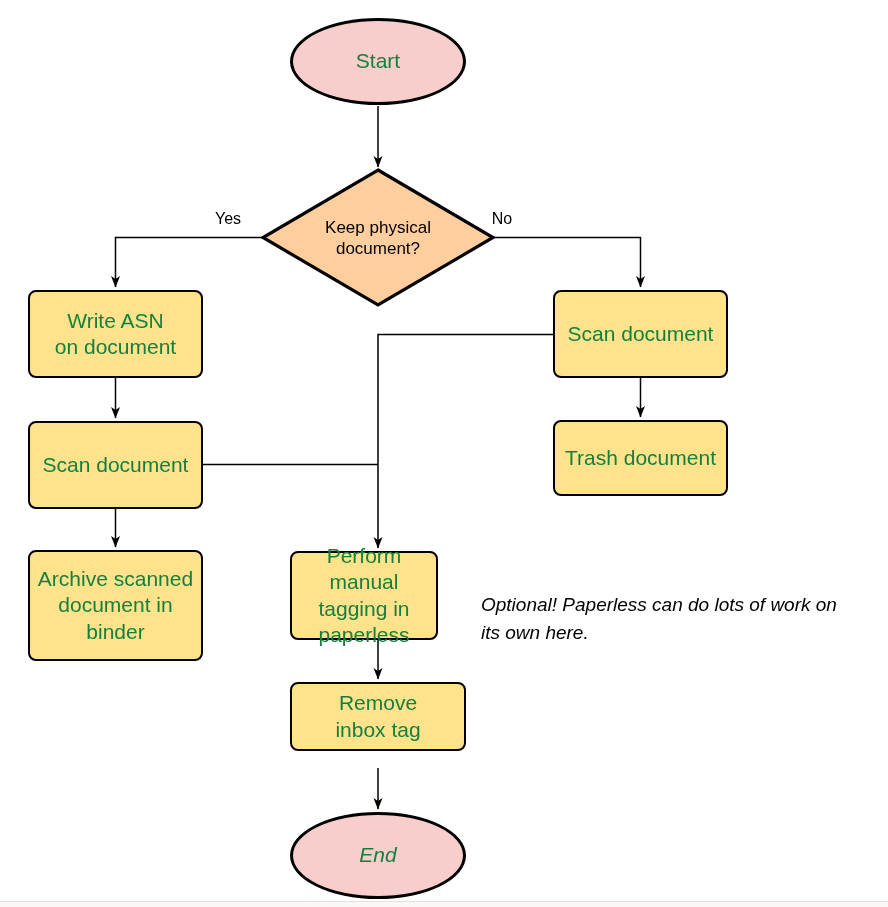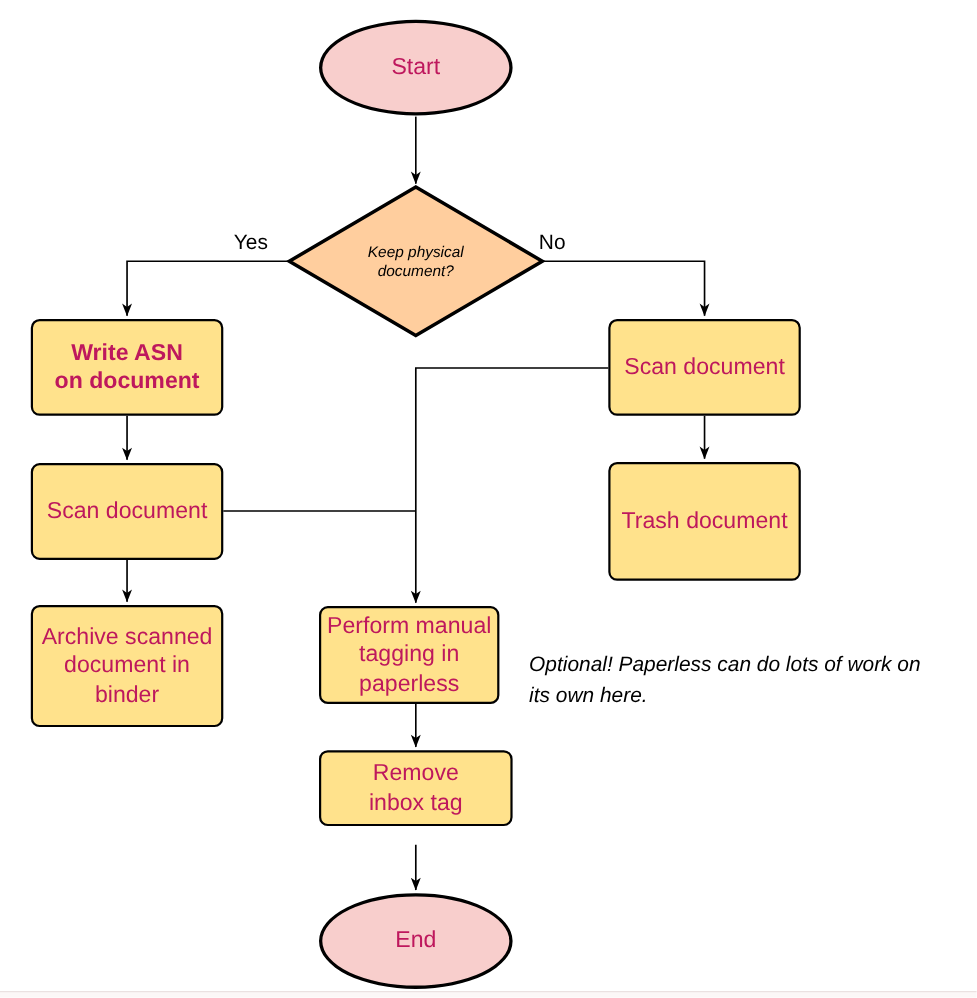--- a/index.html
+++ b/index.html
@@ -4,27 +4,27 @@
 <style>
   html,body{margin:0;padding:0;background:#ffffff;}
   #canvas{
     position:relative;width:888px;height:907px;background:#ffffff;overflow:hidden;
     font-family:"Liberation Sans","DejaVu Sans",sans-serif;color:#000;
   }
   #wires{position:absolute;left:0;top:0;width:888px;height:907px;}
   .node{
     position:absolute;display:flex;align-items:center;justify-content:center;
     text-align:center;white-space:pre-line;font-size:21px;line-height:1.25;
-    box-sizing:border-box;color:#be185d;
+    box-sizing:border-box;color:#15803d;
   }
   .process{background:#ffe28c;border:2.7px solid #000;border-radius:8px;}
   .terminator{background:#f8cecc;border:3px solid #000;border-radius:50%;}
   .decision-label{position:absolute;display:flex;align-items:center;justify-content:center;
-    text-align:center;white-space:pre-line;font-size:14px;line-height:1.25;font-style:italic;}
-  .edge-label{position:absolute;font-size:19px;text-align:center;}
+    text-align:center;white-space:pre-line;font-size:17px;line-height:1.25;}
+  .edge-label{position:absolute;font-size:16px;text-align:center;}
   .annotation{position:absolute;font-size:19px;font-style:italic;line-height:1.45;
     white-space:pre-line;text-align:left;}
   .page-edge{position:absolute;left:0;top:901px;width:888px;height:6px;
     border-top:1px solid #e9dede;background:#fcf7f7;}
 </style>
 </head>
 <body>
 
 <div id="canvas">
 
@@ -47,41 +47,41 @@
     <path d="M640.5,378 L640.5,417" fill="none" stroke="#000" stroke-width="1.5" marker-end="url(#arrow)"></path>
     <path d="M378,640 L378,679" fill="none" stroke="#000" stroke-width="1.5" marker-end="url(#arrow)"></path>
     <path d="M378,768 L378,809" fill="none" stroke="#000" stroke-width="1.5" marker-end="url(#arrow)"></path>
   </svg>
 
   <div class="node terminator" style="left:290px;top:18px;width:176px;height:87px;">Start</div>
 
   <div class="decision-label" style="left:288px;top:203px;width:180px;height:70px;">Keep physical
 document?</div>
 
-  <div class="node process" style="left:28px;top:290px;width:175px;height:88px;font-weight:bold;">Write ASN
+  <div class="node process" style="left:28px;top:290px;width:175px;height:88px;">Write ASN
 on document</div>
 
   <div class="node process" style="left:28px;top:421px;width:175px;height:88px;">Scan document</div>
 
   <div class="node process" style="left:28px;top:550px;width:175px;height:111px;">Archive scanned
 document in
 binder</div>
 
   <div class="node process" style="left:553px;top:290px;width:175px;height:88px;">Scan document</div>
 
-  <div class="node process" style="left:553px;top:420px;width:175px;height:108px;">Trash document</div>
+  <div class="node process" style="left:553px;top:420px;width:175px;height:76px;">Trash document</div>
 
-  <div class="node process" style="left:290px;top:551px;width:164px;height:89px;">Perform manual
+  <div class="node process" style="left:290px;top:551px;width:148px;height:89px;">Perform manual
 tagging in
 paperless</div>
 
   <div class="node process" style="left:290px;top:682px;width:176px;height:69px;">Remove
 inbox tag</div>
 
-  <div class="node terminator" style="left:290px;top:812px;width:176px;height:87px;">End</div>
+  <div class="node terminator" style="left:290px;top:812px;width:176px;height:87px;font-style:italic;">End</div>
 
   <div class="edge-label" style="left:196px;top:210px;width:64px;">Yes</div>
 
   <div class="edge-label" style="left:470px;top:210px;width:64px;">No</div>
 
   <div class="annotation" style="left:481px;top:591px;width:410px;">Optional! Paperless can do lots of work on
 its own here.</div>
 
   <div class="page-edge"></div>
 

